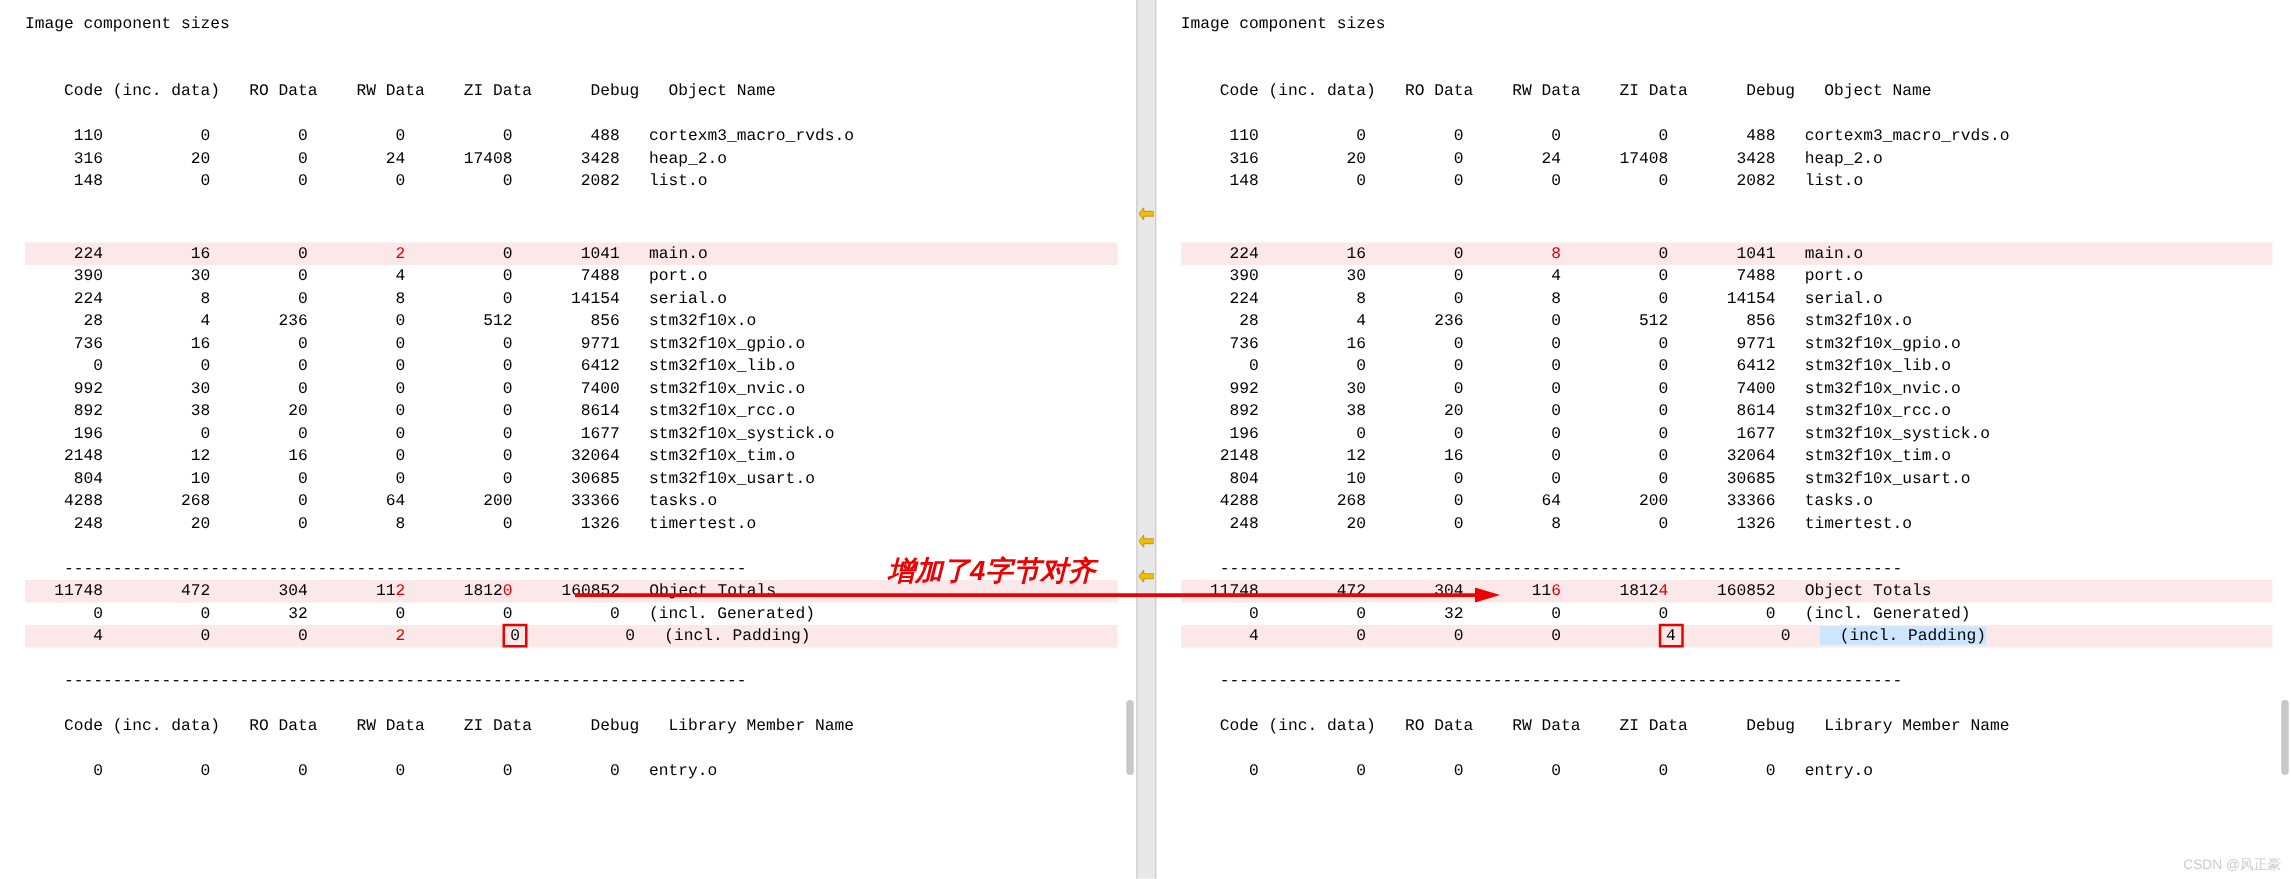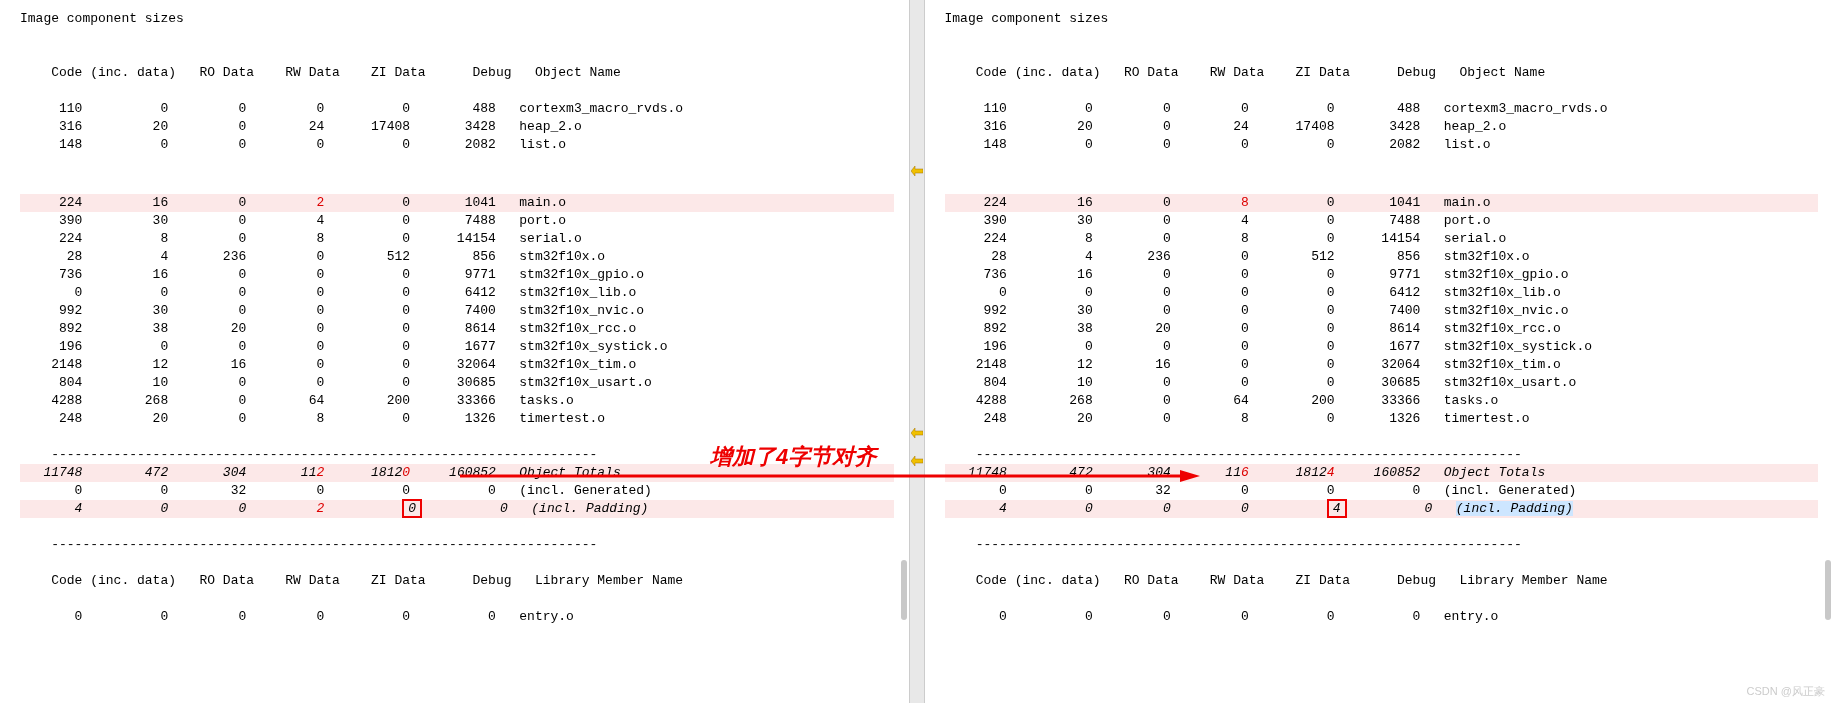--- a/index.html
+++ b/index.html
@@ -42,23 +42,23 @@
   .scroll-hint {
     position: absolute;
     right: 2px;
     width: 6px;
     height: 60px;
     background: #c8c8c8;
     border-radius: 3px;
   }
   .row { height: 18px; }
   .hlrow { background: #fce8e8; margin-top: 40px; }
-  .hlrow2 { background: #fce8e8; font-style: italic; }
+  .hlrow2 { background: #fce8e8; }
   .redchar { color: #d00; }
-  .seltext { background: #cde6ff; }
+  .seltext { background: #cde6ff; padding-left: 16px; }
   .redbox { border: 2px solid #e00; padding: 0 4px; }
   .annot-layer {
     position: absolute;
     top: 0; left: 0; right: 0; bottom: 0;
     pointer-events: none;
     z-index: 10;
   }
   .annot-text {
     position: absolute;
     color: #e00;

